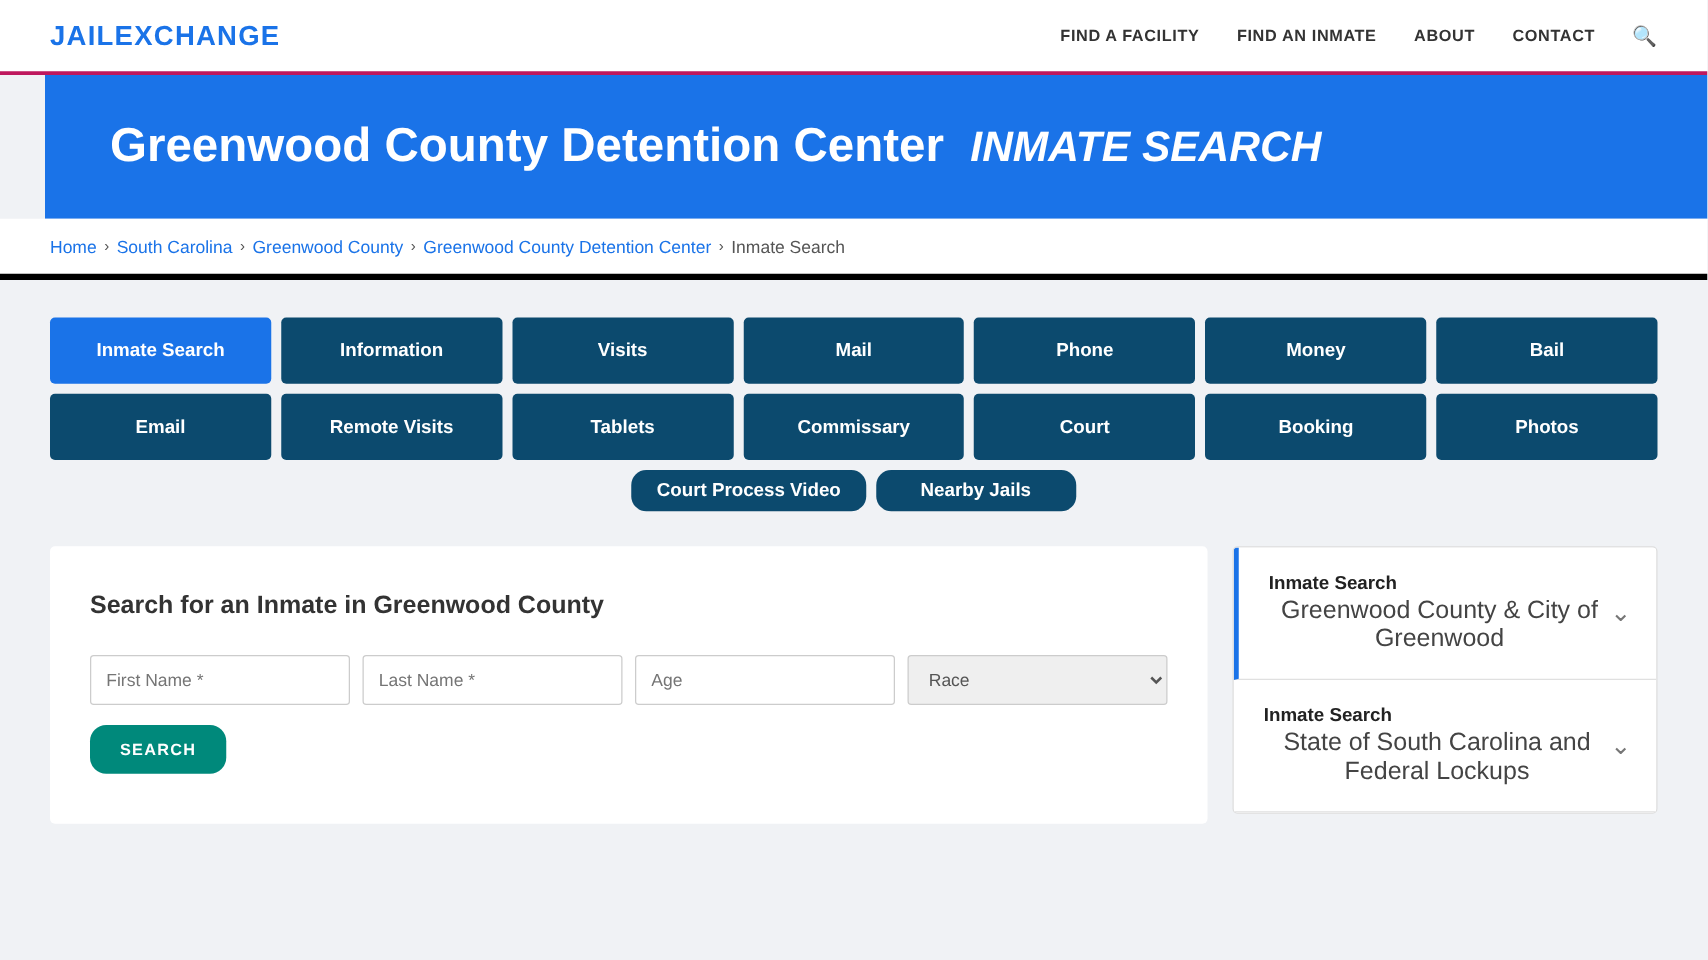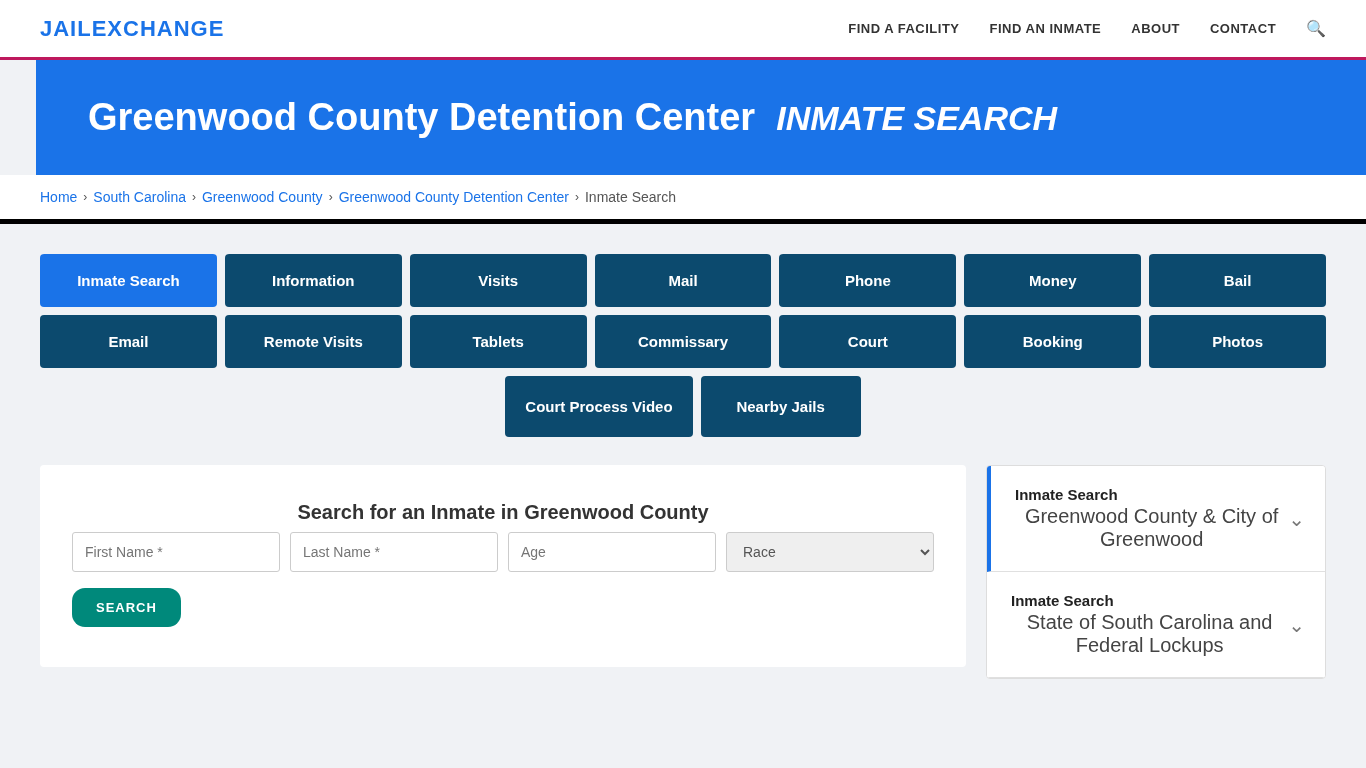--- a/index.html
+++ b/index.html
@@ -115,43 +115,43 @@
       background: #1a73e8;
       color: #fff;
     }
     .tab-btn.teal {
       background: #0c4a6e;
       color: #fff;
     }
     .tab-btn.fixed {
       flex: none;
       min-width: 160px;
-      padding: 22px 20px;
+      padding: 8px 20px;
+      border-radius: 12px;
     }
 
     
     .two-col {
       display: flex;
       gap: 20px;
       align-items: flex-start;
     }
 
     
     .search-panel {
       background: #fff;
       border-radius: 4px;
       padding: 36px 32px 40px;
       flex: 1;
       min-width: 0;
     }
     .search-panel h2 {
       font-size: 20px;
       font-weight: 700;
-      margin-bottom: 8px;
-      text-align: center;
+      margin-bottom: 28px;
     }
     .search-fields {
       display: flex;
       gap: 10px;
       flex-wrap: wrap;
       margin-bottom: 16px;
     }
     .search-fields input,
     .search-fields select {
       border: 1px solid #ccc;

